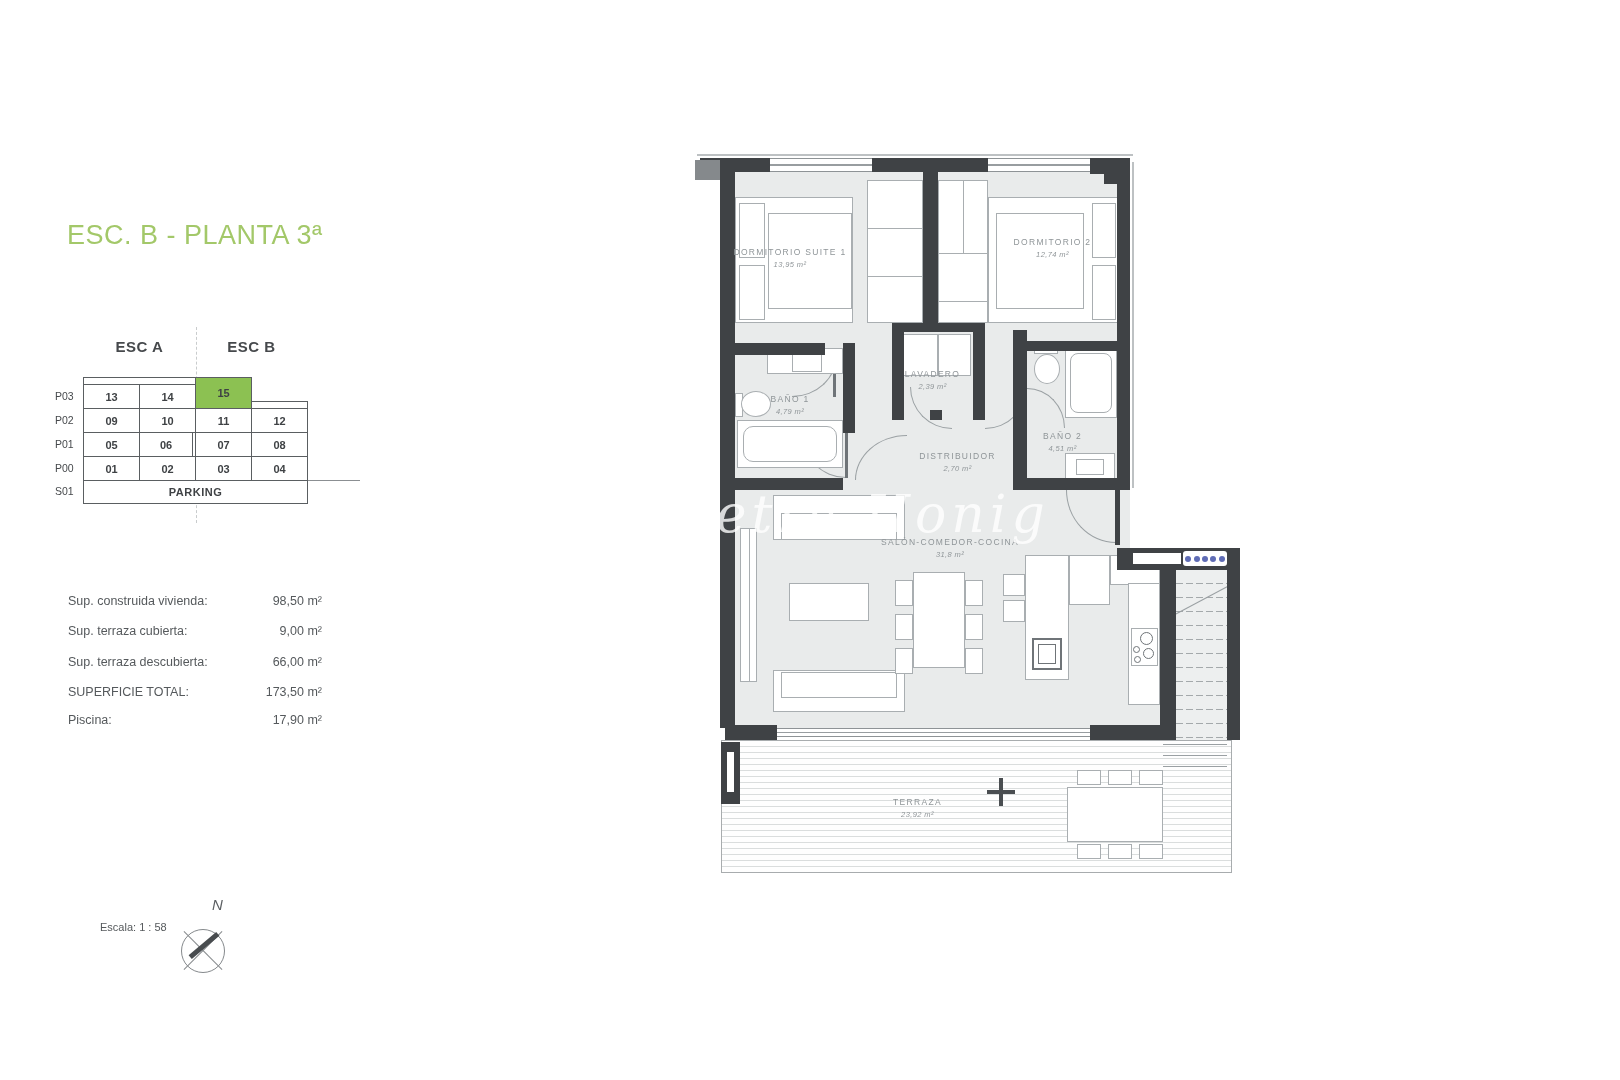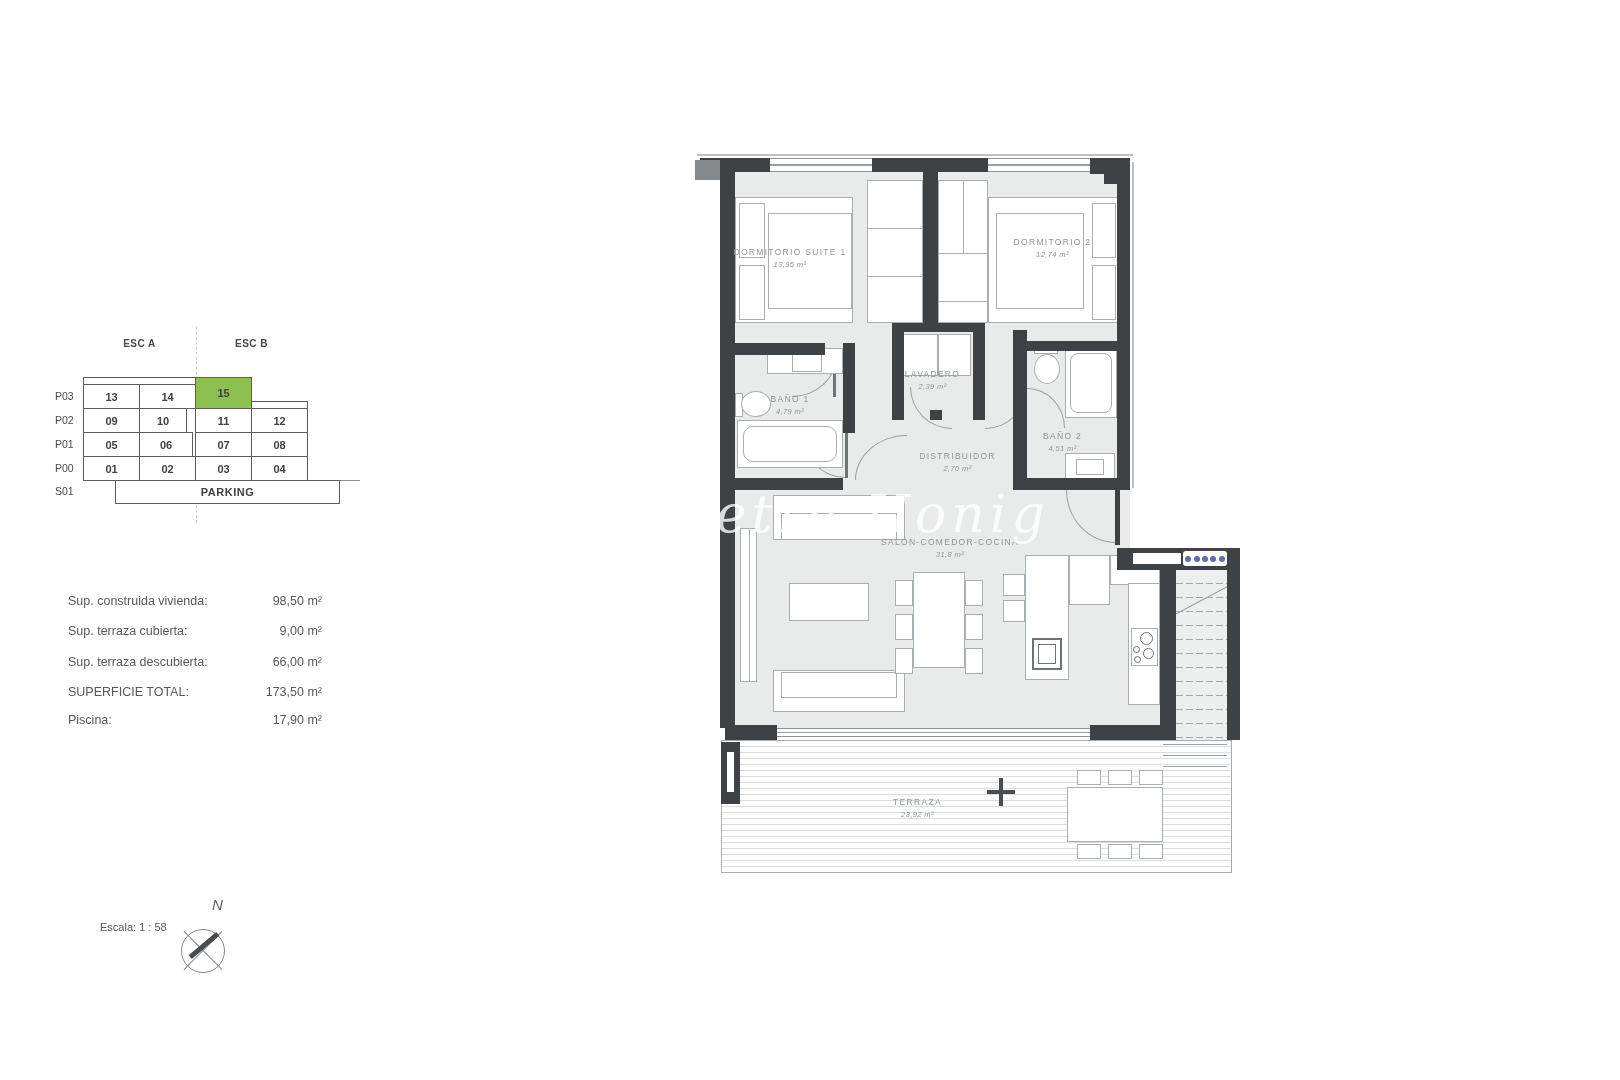--- a/index.html
+++ b/index.html
@@ -15,39 +15,40 @@
          background:linear-gradient(180deg,#fff 0 44%, #989da0 44% 56%, #fff 56% 100%);}
   .arc{position:absolute;box-sizing:border-box;}
   .leaf{position:absolute;background:#6f7478;}
   .rlabel{position:absolute;text-align:center;color:#8f9598;font-size:8.5px;letter-spacing:1.3px;
           line-height:1.5;z-index:40;}
   .rlabel .area{display:block;font-size:7.5px;font-style:italic;letter-spacing:.4px;}
   .tcell{position:absolute;border:1px solid #5a5e61;box-sizing:border-box;display:flex;align-items:center;
          justify-content:center;font-weight:bold;font-size:11px;color:#3f4245;background:#fff;}
   .tstrip{position:absolute;border:1px solid #5a5e61;box-sizing:border-box;background:#fff;}
   .lvl{position:absolute;font-size:10.5px;color:#46494c;}
-  .hdr{position:absolute;text-align:center;font-weight:bold;font-size:10px;color:#46494c;letter-spacing:.5px;}
+  .hdr{position:absolute;text-align:center;font-weight:bold;font-size:15px;color:#46494c;letter-spacing:.5px;}
   .srow{position:absolute;left:68px;width:254px;font-size:12.5px;color:#55595c;}
   .srow .val{position:absolute;right:0;top:0;}
   .stairs{position:absolute;background-color:#edefef;
      background-image:repeating-linear-gradient(90deg, rgba(237,239,239,0) 0 7px, #edefef 7px 10px),
                       repeating-linear-gradient(180deg, transparent 0 13px, #a4a9ab 13px 14px);}
   .deck{position:absolute;border:1px solid #a8acae;box-sizing:border-box;
      background:repeating-linear-gradient(180deg,#fefefe 0 5px, #dadddd 5px 6px);}
   .circ{position:absolute;border:1px solid #6f7478;border-radius:50%;background:#fff;box-sizing:border-box;}
   .dot{width:6px;height:6px;border-radius:50%;background:#5f6cb5;}
   .watermark{position:absolute;z-index:60;font-family:"DejaVu Serif", serif;font-style:italic;
      color:rgba(255,255,255,.8);font-size:52px;letter-spacing:5px;white-space:nowrap;}
   .z2{z-index:2}.z3{z-index:3}.z4{z-index:4}.z5{z-index:5}
 </style>
 </head>
 <body>
 
 <div id="canvas">
 
+  <div class="abs" style="left:67px;top:220px;font-size:27px;letter-spacing:.5px;color:#a3c869;">ESC. B - PLANTA 3ª</div>
 
   <div class="abs" style="left:0;top:0;">
     <div class="abs" style="left:196px;top:327px;height:196px;width:0;border-left:1px dashed #c9cccd;"></div>
 
     <div class="hdr" style="left:83px;top:338px;width:113px;">ESC A</div>
     <div class="hdr" style="left:195px;top:338px;width:113px;">ESC B</div>
 
     <div class="lvl" style="left:55px;top:390px;">P03</div>
     <div class="lvl" style="left:55px;top:414px;">P02</div>
     <div class="lvl" style="left:55px;top:438px;">P01</div>
@@ -57,35 +58,35 @@
     <div class="abs" style="left:83px;top:480px;width:277px;height:1px;background:#8b8f92;"></div>
 
     <div class="tstrip" style="left:83px;top:377px;width:113px;height:8px;"></div>
     <div class="tstrip" style="left:251px;top:401px;width:57px;height:8px;"></div>
 
     <div class="tcell" style="left:83px;top:384px;width:57px;height:25px;">13</div>
     <div class="tcell" style="left:139px;top:384px;width:57px;height:25px;text-align:center;">14</div>
     <div class="tcell" style="left:195px;top:377px;width:57px;height:32px;background:#8cc152;">15</div>
 
     <div class="tcell" style="left:83px;top:408px;width:57px;height:25px;">09</div>
-    <div class="tcell" style="left:139px;top:408px;width:48px;height:25px;">10</div>
+    <div class="tcell" style="left:139px;top:408px;width:57px;height:25px;">10</div>
     <div class="tcell" style="left:195px;top:408px;width:57px;height:25px;">11</div>
     <div class="tcell" style="left:251px;top:408px;width:57px;height:25px;">12</div>
 
     <div class="tcell" style="left:83px;top:432px;width:57px;height:25px;">05</div>
     <div class="tcell" style="left:139px;top:432px;width:54px;height:25px;">06</div>
     <div class="tcell" style="left:195px;top:432px;width:57px;height:25px;">07</div>
     <div class="tcell" style="left:251px;top:432px;width:57px;height:25px;">08</div>
 
     <div class="tcell" style="left:83px;top:456px;width:57px;height:25px;">01</div>
     <div class="tcell" style="left:139px;top:456px;width:57px;height:25px;">02</div>
     <div class="tcell" style="left:195px;top:456px;width:57px;height:25px;text-align:center;">03</div>
     <div class="tcell" style="left:251px;top:456px;width:57px;height:25px;">04</div>
 
-    <div class="tcell" style="left:83px;top:480px;width:225px;height:24px;letter-spacing:.5px;margin-left:32px;">PARKING</div>
+    <div class="tcell" style="left:83px;top:480px;width:225px;height:24px;letter-spacing:.5px;">PARKING</div>
   </div>
 
   <div>
     <div class="srow" style="top:594px;">
       <span>Sup. construida vivienda:</span>
       <span class="val">98,50 m²</span>
     </div>
     <div class="srow" style="top:624px;">
       <span>Sup. terraza cubierta:</span>
       <span class="val">9,00 m²</span>

